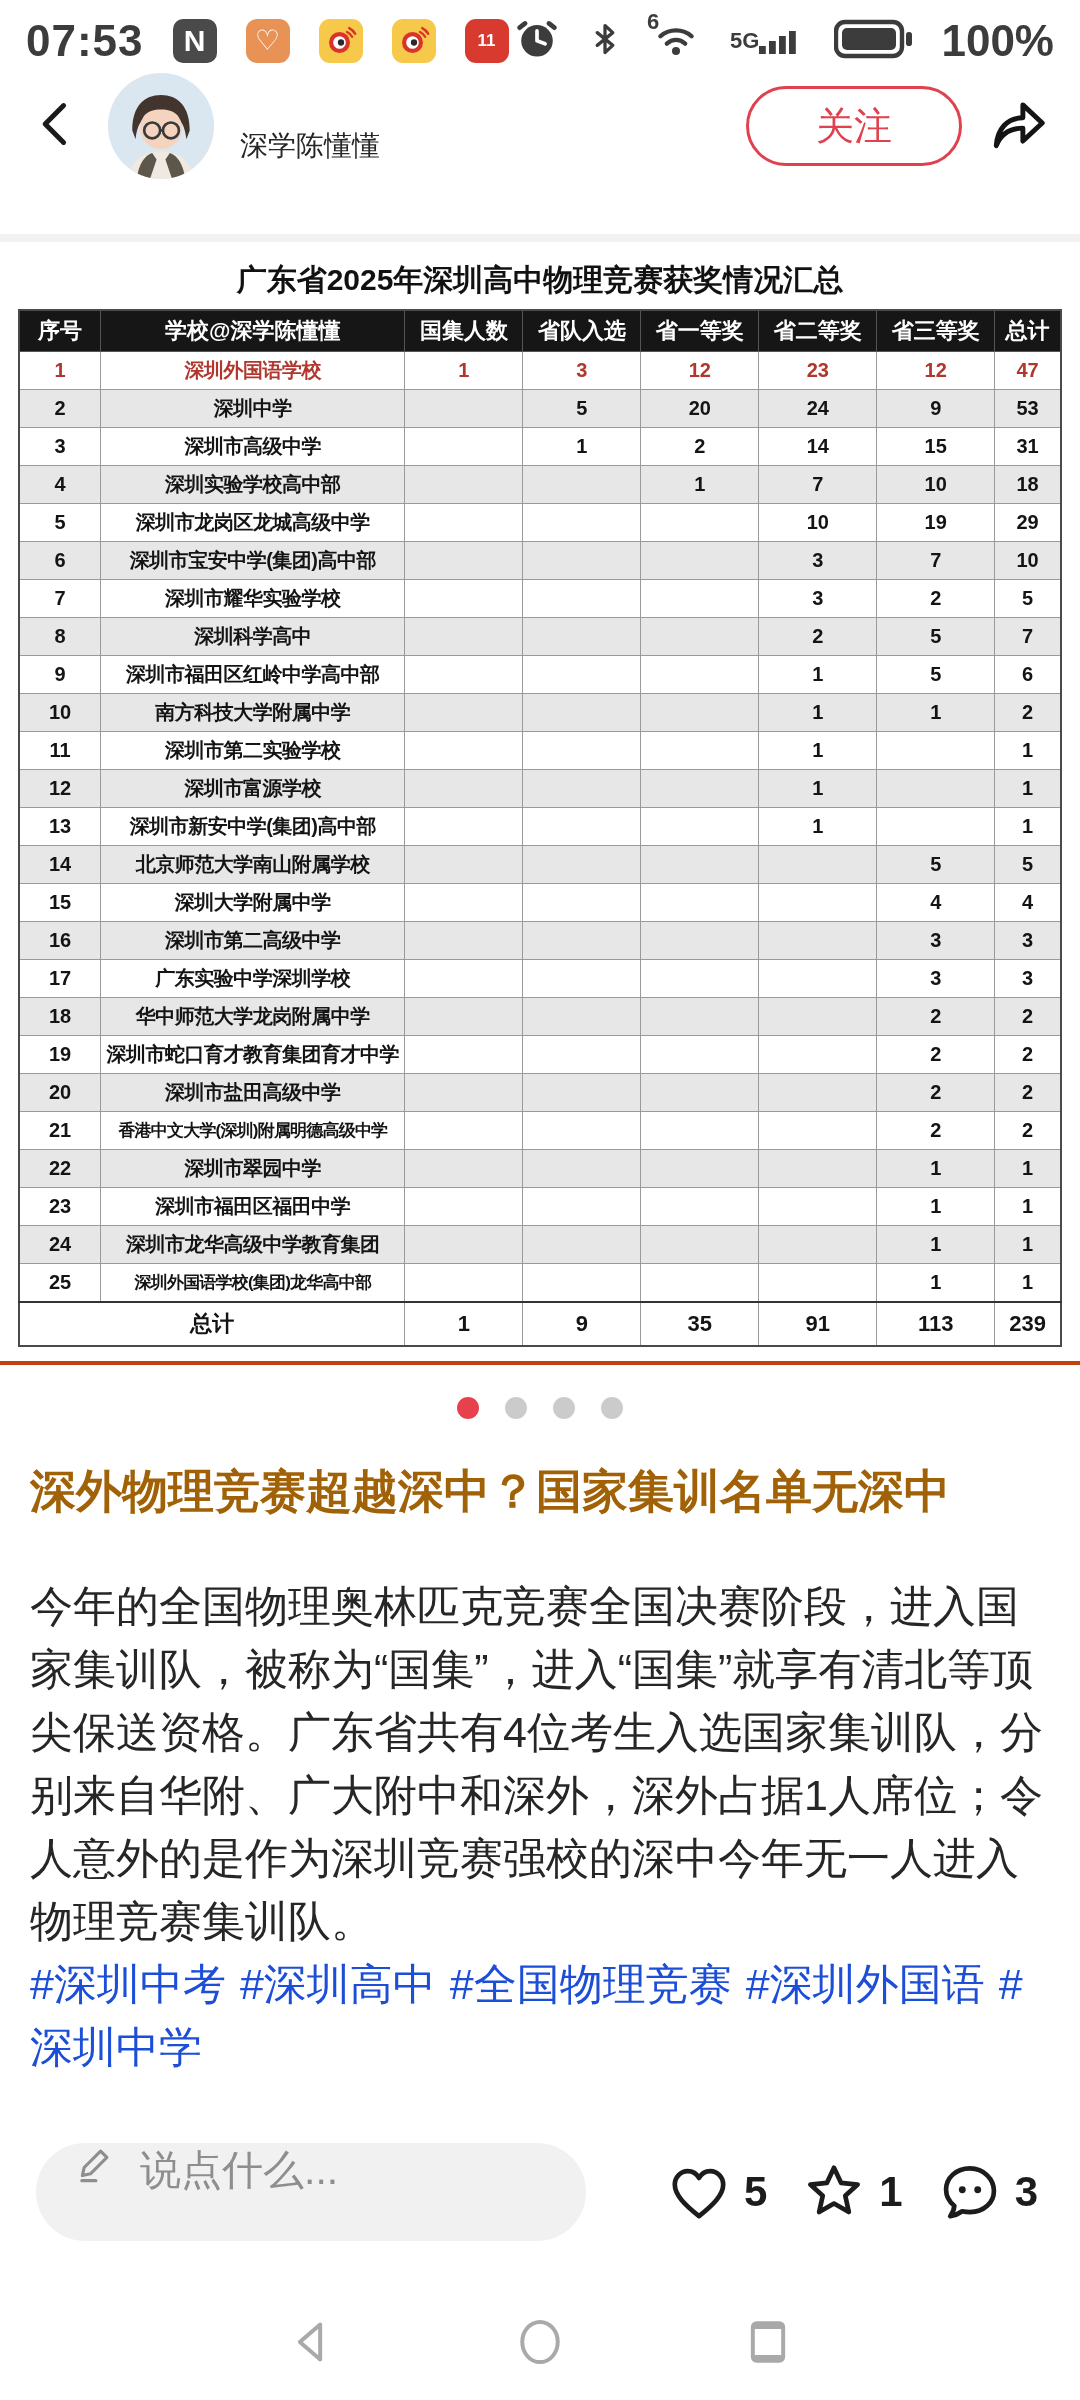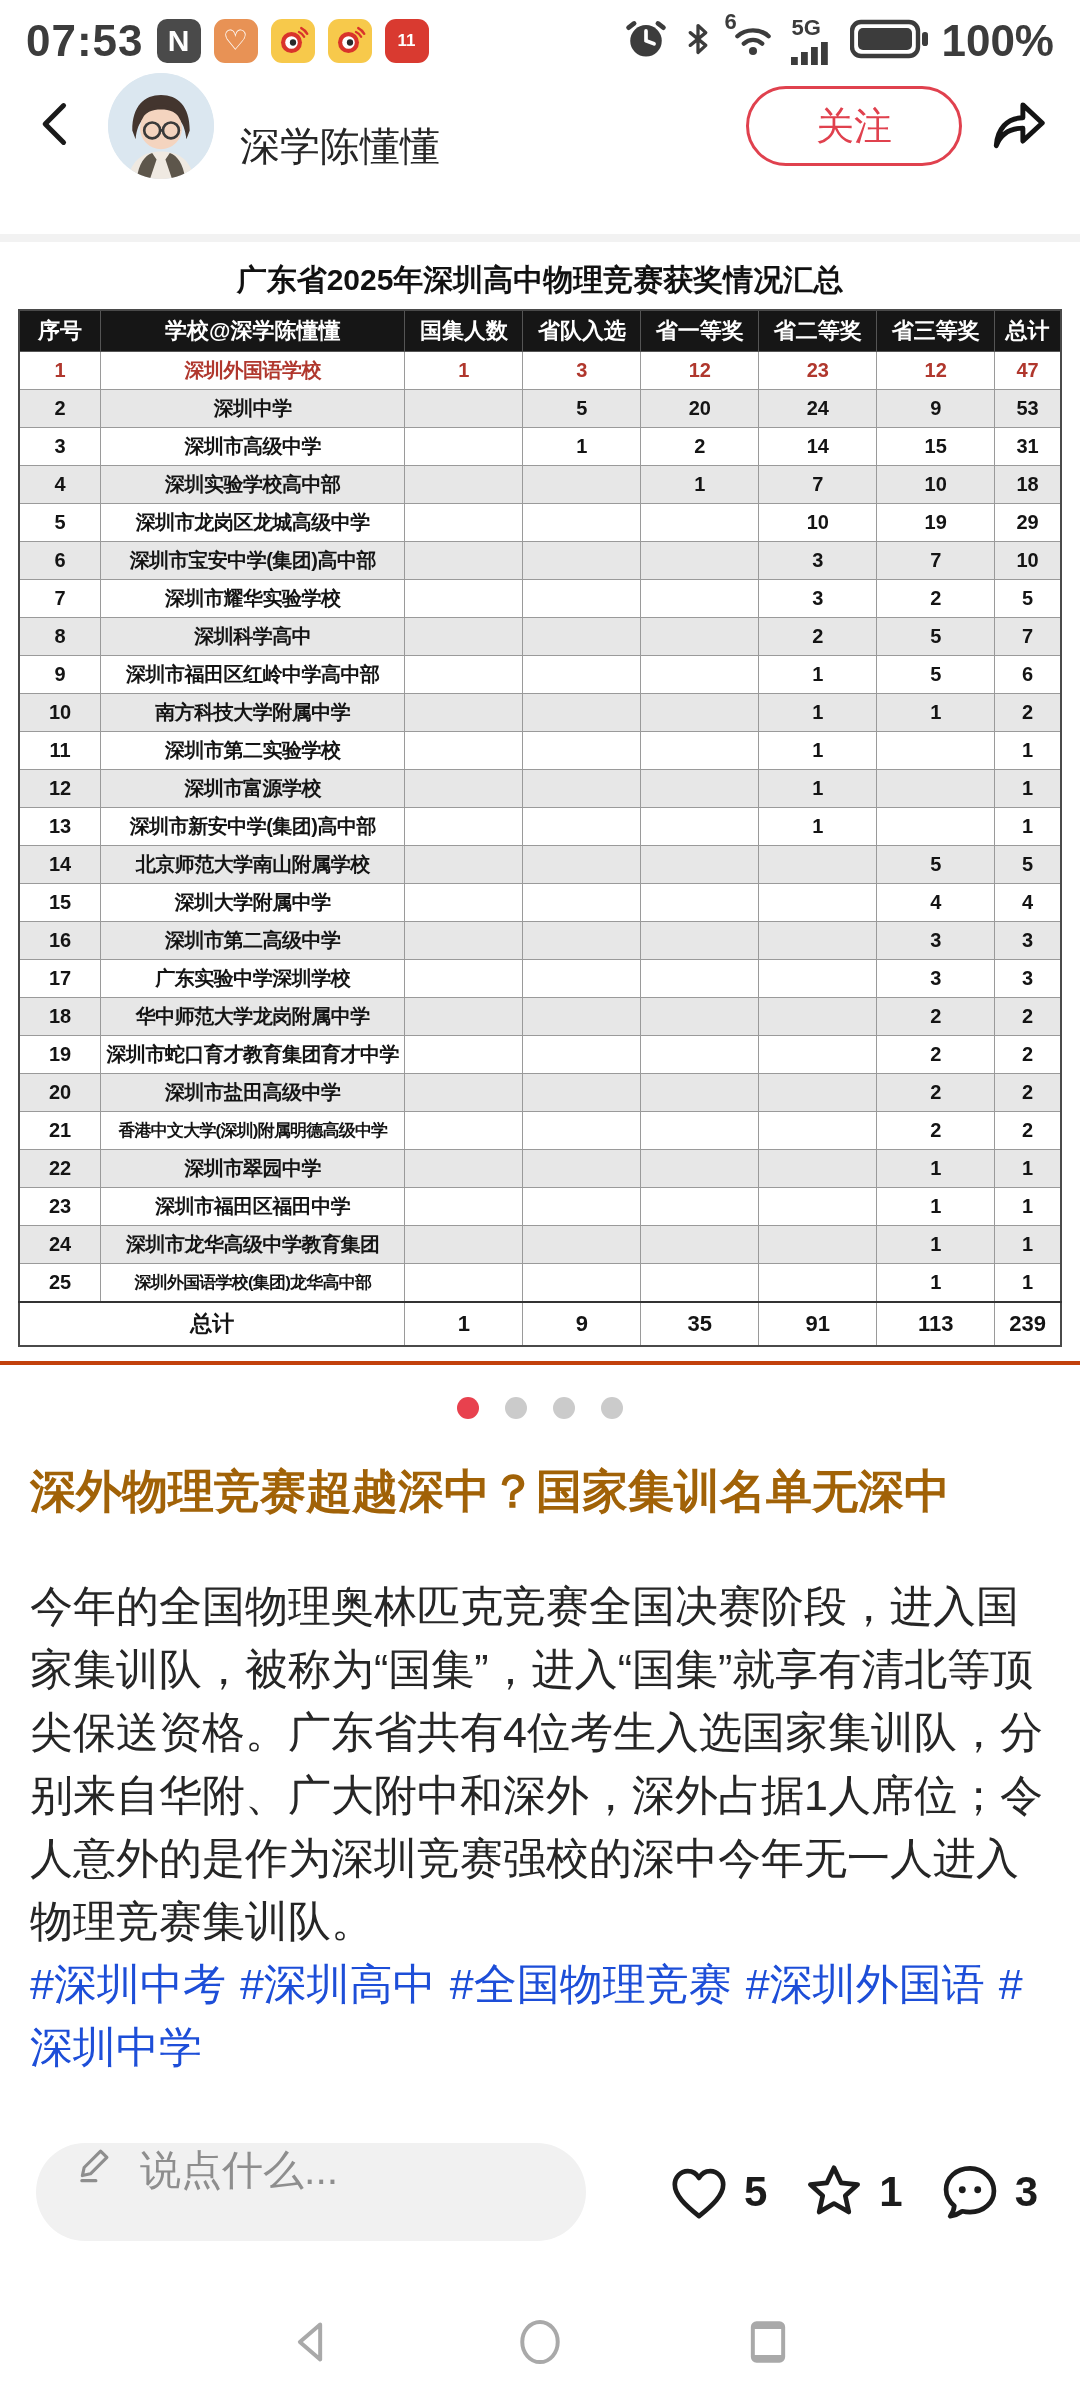--- a/index.html
+++ b/index.html
@@ -2,39 +2,39 @@
 <html><head>
 <meta charset="utf-8">
 <style>
   html,body{margin:0;padding:0;background:#fff;}
   .phone{position:relative;width:1080px;height:2400px;background:#ffffff;overflow:hidden;
          font-family:"Liberation Sans","DejaVu Sans",sans-serif;color:#1a1a1a;}
 
   
   .statusbar{height:76px;display:flex;align-items:center;justify-content:space-between;
              padding:6px 26px 0 26px;box-sizing:border-box;}
-  .sb-left,.sb-right{display:flex;align-items:center;gap:13px;}
+  .sb-left,.sb-right{display:flex;align-items:center;gap:29px;}
   .sb-time{font-size:44px;font-weight:700;color:#3c3c3c;letter-spacing:1px;}
   .nfc{width:44px;height:44px;border-radius:10px;background:#4a4a4a;color:#fff;
        display:flex;align-items:center;justify-content:center;font-size:30px;font-weight:700;}
   .appicon{width:44px;height:44px;border-radius:11px;display:flex;align-items:center;justify-content:center;overflow:hidden;}
   .app-heart{background:#e89255;}
   .app-heart span{color:#fff;font-size:28px;line-height:1;}
   .app-weibo{background:#f7c94b;}
   .app-promo{background:#d93a30;color:#fff;font-size:17px;font-weight:700;}
   .sb-pct{font-size:44px;font-weight:700;color:#3c3c3c;}
   .wifi-wrap{position:relative;}
   .wifi-6{position:absolute;left:-4px;top:-8px;font-size:22px;font-weight:700;color:#3c3c3c;}
-  .sig-wrap{display:flex;flex-direction:column;align-items:flex-start;line-height:1;}
+  .sig-wrap{display:flex;flex-direction:row;align-items:center;line-height:1;}
   .sig-5g{font-size:22px;font-weight:700;color:#3c3c3c;}
 
   
   .postheader{height:100px;display:flex;align-items:center;padding:0 30px;gap:26px;box-sizing:border-box;}
   .avatar{width:106px;height:106px;border-radius:50%;overflow:hidden;flex:0 0 auto;background:#dbe7f0;}
-  .username{font-size:40px;color:#262626;flex:1;margin-top:40px;}
+  .username{font-size:28px;color:#262626;flex:1;margin-top:40px;}
   .follow-btn{width:216px;height:80px;border:3px solid #e0414e;border-radius:42px;color:#e0414e;
               font-size:38px;display:flex;align-items:center;justify-content:center;background:#fff;box-sizing:border-box;}
 
   
   .img-sep{height:8px;background:#f2f2f2;margin-top:58px;}
   .imagecard{background:#fff;padding:16px 18px 14px 18px;border-bottom:4px solid #c2410c;}
   .tbl-title{text-align:center;font-size:30px;font-weight:700;color:#111;margin:2px 0 8px 0;}
   table.award{width:100%;border-collapse:collapse;table-layout:fixed;border:2px solid #4a4a4a;}
   table.award th{background:#161616;color:#fff;font-size:22px;font-weight:700;height:40px;
                  border:1px solid #555;padding:0 2px;}

